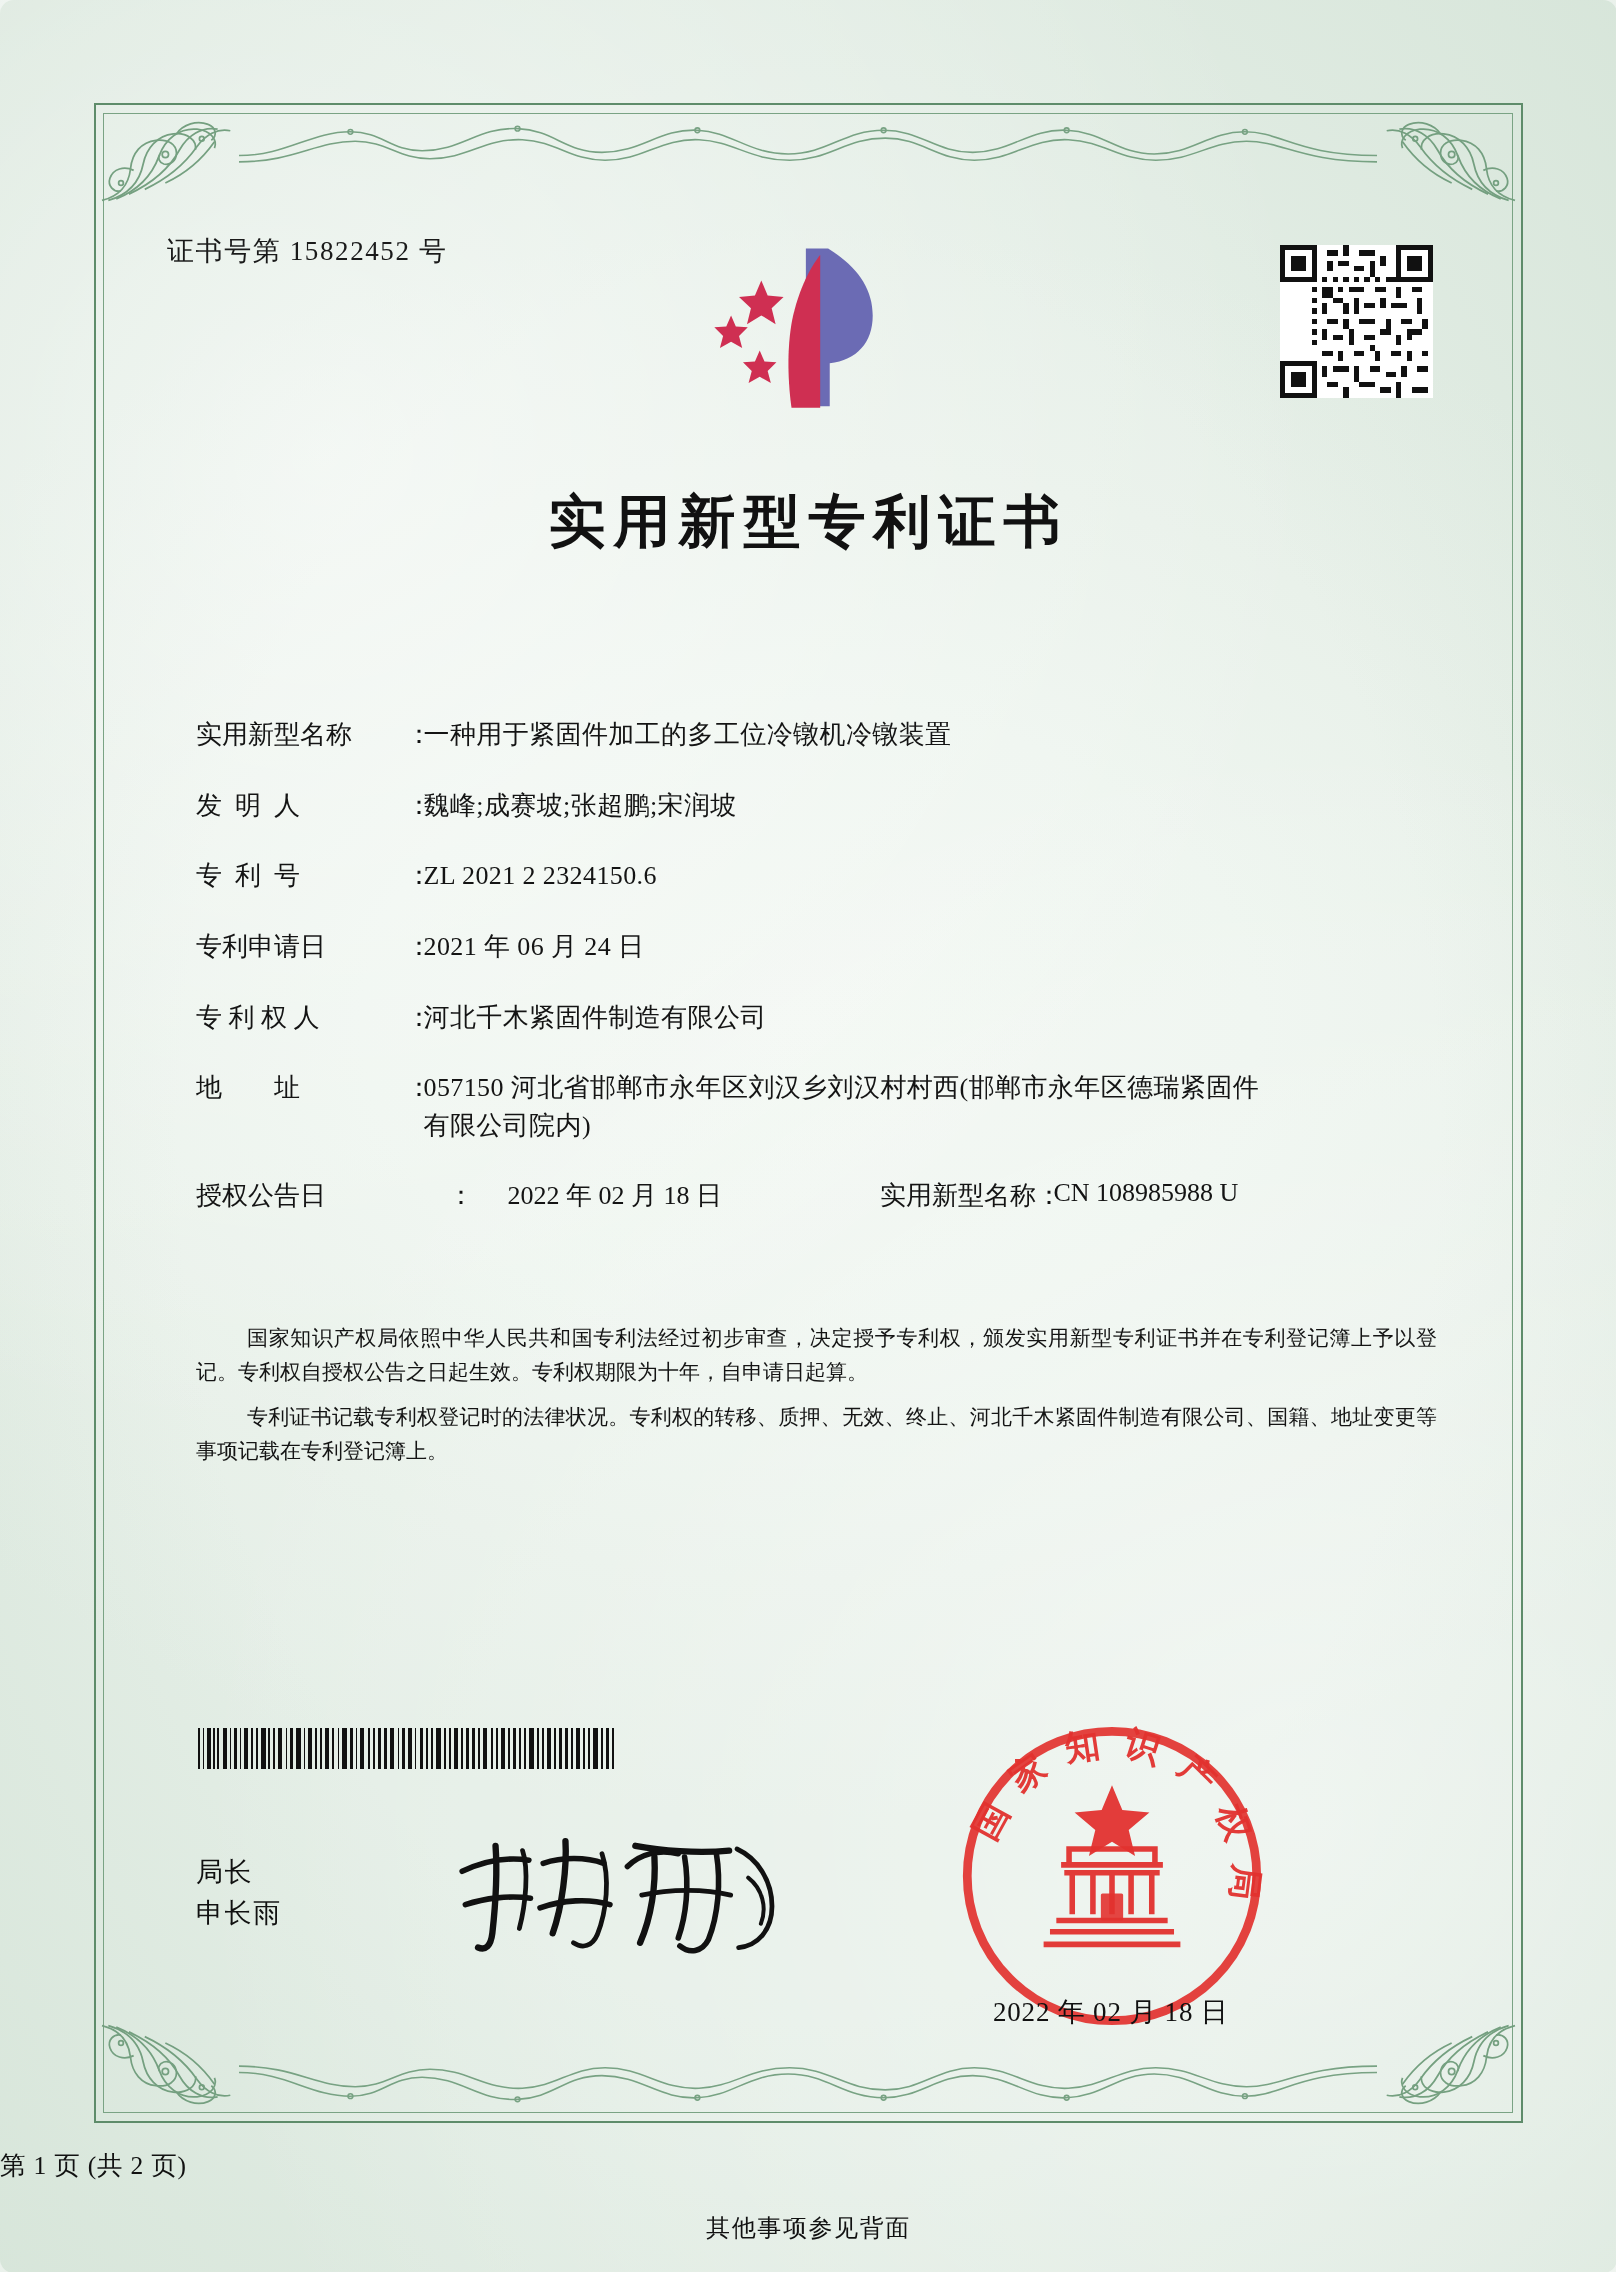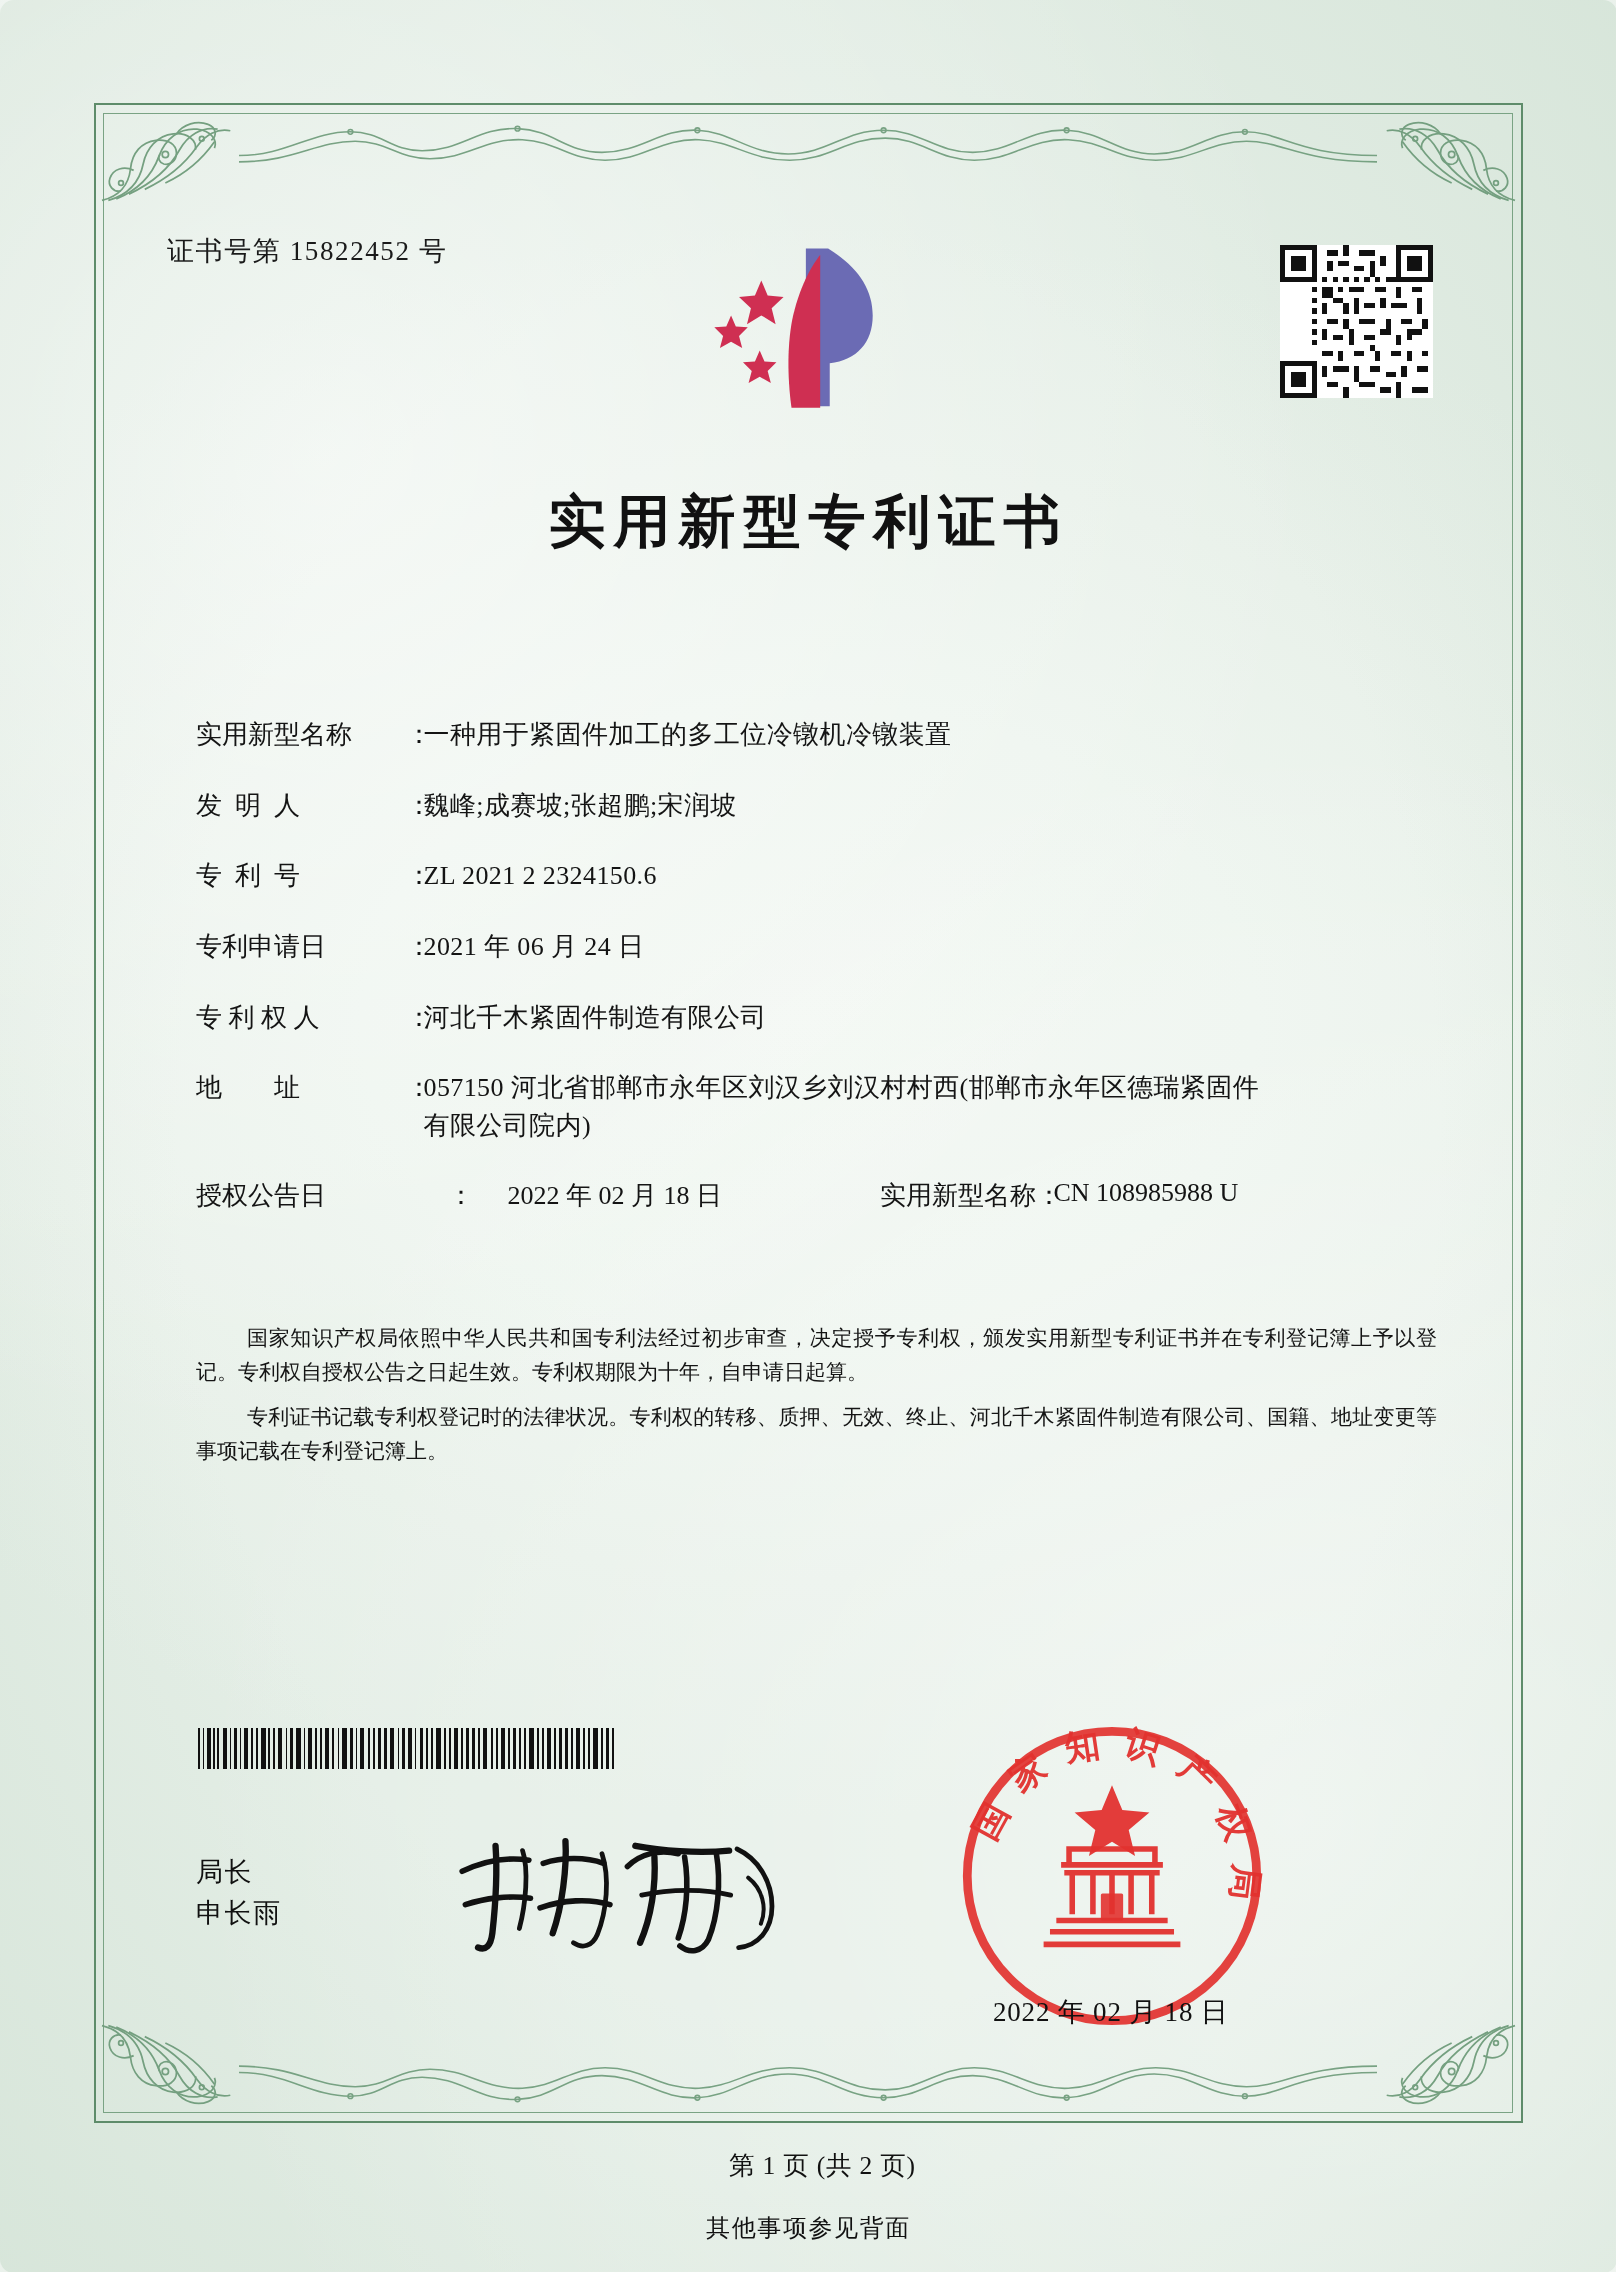--- a/index.html
+++ b/index.html
@@ -237,25 +237,24 @@
     letter-spacing: 0.8px;
     white-space: nowrap;
   }
 
   
   .page-no {
     position: absolute;
     left: 0;
     right: 0;
     top: 2148px;
-    text-align: center;
+    text-align: left;
     font-size: 25.5px;
     color: #111;
     letter-spacing: 0.8px;
-    margin-left: 28px;
   }
   .back-note {
     position: absolute;
     left: 0;
     right: 0;
     top: 2212px;
     text-align: center;
     font-size: 24px;
     color: #111;
     letter-spacing: 1.6px;

